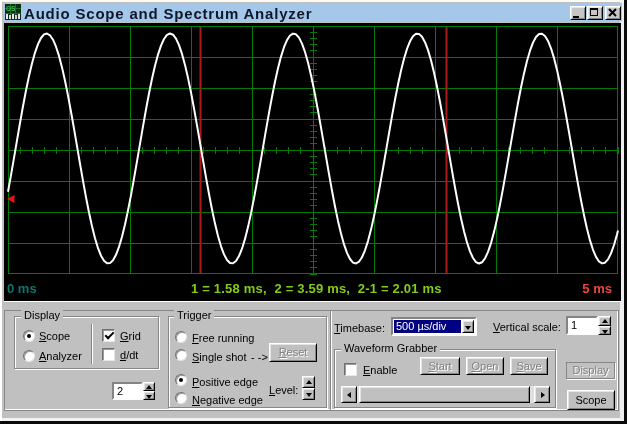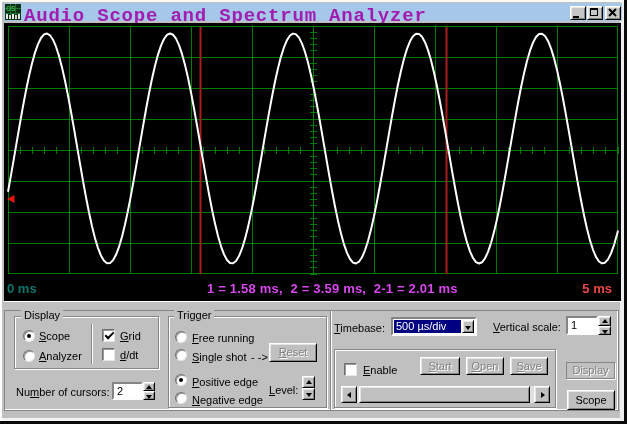--- a/index.html
+++ b/index.html
@@ -5,21 +5,21 @@
 .abs{position:absolute;}
 
 #fr-top{left:0;top:0;width:627px;height:2px;background:#fbfbf6;}
 #fr-left{left:0;top:0;width:2px;height:424px;background:#ffffff;}
 #fr-right-light{right:3px;top:2px;width:4px;height:420px;background:#eeeeee;}
 #fr-right-black{right:0;top:0;width:3px;height:424px;background:#0a0a0a;}
 #fr-bot-light{left:2px;bottom:3px;width:622px;height:3px;background:#f2f2f2;}
 #fr-bot-black{left:0;bottom:0;width:627px;height:3px;background:#0a0a0a;}
 
 #title{left:4px;top:3px;width:618px;height:18px;background:#a4c7ea;}
-#title .txt{left:20px;top:2px;font-size:19px;font-weight:bold;color:#a21caf;letter-spacing:0.8px;font-family:Liberation Mono, monospace;}
+#title .txt{left:20px;top:2px;font-size:15px;font-weight:bold;color:#0f172a;letter-spacing:0.8px;}
 .tbtn{top:3px;width:16px;height:14px;background:#c6c6c6;border:1px solid;border-color:#ffffff #000000 #000000 #ffffff;box-shadow:inset 1px 1px 0 #e8e8e8, inset -1px -1px 0 #848484;box-sizing:border-box;}
 
 #scope{left:4px;top:23px;width:617px;height:278px;background:#000;border-bottom:1px solid #fff;}
 .stxt{font-size:13px;font-weight:bold;white-space:pre;}
 
 #panel{left:0px;top:302px;width:517px;height:117px;}
 #container{left:4px;top:8px;width:615px;height:101px;border:1px solid #868686;box-shadow:inset -1px -1px 0 #ffffff;box-sizing:border-box;}
 .gb{border:1px solid #868686;box-shadow:1px 1px 0 #ffffff, inset 1px 1px 0 #ffffff;box-sizing:border-box;}
 .gbl{font-size:11px;color:#000;background:#c0c0c0;padding:0 3px;line-height:11px;}
 .lbl{font-size:11px;color:#000;white-space:pre;}
@@ -78,40 +78,39 @@
       <path d="M4 3.5 H614 M4 34.5 H614 M4 65.5 H614 M4 96.5 H614 M4 127.5 H614 M4 158.5 H614 M4 189.5 H614 M4 220.5 H614 M4 250.5 H614"></path>
       <path d="M4.0 124 V131 M16.2 124 V131 M28.4 124 V131 M40.6 124 V131 M52.8 124 V131 M65.0 124 V131 M77.2 124 V131 M89.4 124 V131 M101.6 124 V131 M113.8 124 V131 M126.0 124 V131 M138.2 124 V131 M150.4 124 V131 M162.6 124 V131 M174.8 124 V131 M187.0 124 V131 M199.2 124 V131 M211.4 124 V131 M223.6 124 V131 M235.8 124 V131 M248.0 124 V131 M260.2 124 V131 M272.4 124 V131 M284.6 124 V131 M296.8 124 V131 M309.0 124 V131 M321.2 124 V131 M333.4 124 V131 M345.6 124 V131 M357.8 124 V131 M370.0 124 V131 M382.2 124 V131 M394.4 124 V131 M406.6 124 V131 M418.8 124 V131 M431.0 124 V131 M443.2 124 V131 M455.4 124 V131 M467.6 124 V131 M479.8 124 V131 M492.0 124 V131 M504.2 124 V131 M516.4 124 V131 M528.6 124 V131 M540.8 124 V131 M553.0 124 V131 M565.2 124 V131 M577.4 124 V131 M589.6 124 V131 M601.8 124 V131 M614.0 124 V131 M306 3.0 H313 M306 9.2 H313 M306 15.4 H313 M306 21.6 H313 M306 27.8 H313 M306 34.0 H313 M306 40.2 H313 M306 46.4 H313 M306 52.6 H313 M306 58.8 H313 M306 65.0 H313 M306 71.2 H313 M306 77.4 H313 M306 83.6 H313 M306 89.8 H313 M306 96.0 H313 M306 102.2 H313 M306 108.4 H313 M306 114.6 H313 M306 120.8 H313 M306 127.0 H313 M306 133.2 H313 M306 139.4 H313 M306 145.6 H313 M306 151.8 H313 M306 158.0 H313 M306 164.2 H313 M306 170.4 H313 M306 176.6 H313 M306 182.8 H313 M306 189.0 H313 M306 195.2 H313 M306 201.4 H313 M306 207.6 H313 M306 213.8 H313 M306 220.0 H313 M306 226.2 H313 M306 232.4 H313 M306 238.6 H313 M306 244.8 H313 M306 251.0 H313"></path>
     </g>
     <polyline fill="none" stroke="#a81c1c" stroke-width="2" points="196.5,4 196.5,251"></polyline>
     <polyline fill="none" stroke="#a81c1c" stroke-width="2" points="442.5,4 442.5,251"></polyline>
     <polyline id="wave" fill="none" stroke="#ffffff" stroke-width="2" stroke-linejoin="round" points="4,168.8 7,152.1 10,134.8 13,117.3 16,100.0 19,83.3 22,67.5 25,53.1 28,40.4 31,29.6 34,21.1 37,15.0 40,11.4 43,10.5 46,12.3 49,16.7 52,23.7 55,32.9 58,44.4 61,57.7 64,72.6 67,88.7 70,105.7 73,123.2 76,140.7 79,157.8 82,174.2 85,189.5 88,203.2 91,215.2 94,225.1 97,232.7 100,237.8 103,240.2 106,240.1 109,237.2 112,231.8 115,223.9 118,213.7 121,201.5 124,187.5 127,172.1 130,155.5 133,138.3 136,120.8 139,103.4 142,86.5 145,70.5 148,55.8 151,42.7 154,31.6 157,22.6 160,16.0 163,11.9 166,10.5 169,11.7 172,15.6 175,22.1 178,30.9 181,41.9 184,54.9 187,69.5 190,85.4 193,102.3 196,119.7 199,137.2 202,154.4 205,171.0 208,186.5 211,200.6 214,213.0 217,223.3 220,231.4 223,237.0 226,240.0 229,240.3 232,238.0 235,233.1 238,225.7 241,215.9 244,204.1 247,190.4 250,175.2 253,158.9 256,141.8 259,124.3 262,106.9 265,89.9 268,73.7 271,58.7 274,45.2 277,33.6 280,24.2 283,17.1 286,12.5 289,10.6 292,11.3 295,14.6 298,20.6 301,29.0 304,39.6 307,52.2 310,66.5 313,82.2 316,98.9 319,116.2 322,133.7 325,151.0 328,167.7 331,183.5 334,197.9 337,210.6 340,221.4 343,229.9 346,236.0 349,239.6 352,240.5 355,238.7 358,234.3 361,227.3 364,218.1 367,206.6 370,193.3 373,178.4 376,162.3 379,145.3 382,127.8 385,110.3 388,93.2 391,76.8 394,61.5 397,47.8 400,35.8 403,25.9 406,18.3 409,13.2 412,10.8 415,10.9 418,13.8 421,19.2 424,27.1 427,37.3 430,49.5 433,63.5 436,78.9 439,95.5 442,112.7 445,130.2 448,147.6 451,164.5 454,180.5 457,195.2 460,208.3 463,219.4 466,228.4 469,235.0 472,239.1 475,240.5 478,239.3 481,235.4 484,228.9 487,220.1 490,209.1 493,196.1 496,181.5 499,165.6 502,148.7 505,131.3 508,113.8 511,96.6 514,80.0 517,64.5 520,50.4 523,38.0 526,27.7 529,19.6 532,14.0 535,11.0 538,10.7 541,13.0 544,17.9 547,25.3 550,35.1 553,46.9 556,60.6 559,75.8 562,92.1 565,109.2 568,126.7 571,144.1 574,161.1 577,177.3 580,192.3 583,205.8 586,217.4 589,226.8 592,233.9 595,238.5 598,240.4 601,239.7 604,236.4 607,230.4 610,222.0 613,211.4 614,207.4"></polyline>
     <polygon points="3,176 10.5,172 10.5,180" fill="#e81414"></polygon>
   </svg>
   <div class="abs stxt" style="left:3px;top:258px;color:#0f766e;">0 ms</div>
   <div class="abs stxt" style="right:9px;top:258px;color:#ef4444;">5 ms</div>
-  <div class="abs stxt" style="left:203px;top:258px;color:#d946ef;letter-spacing:0.2px;">1 = 1.58 ms,  2 = 3.59 ms,  2-1 = 2.01 ms</div>
+  <div class="abs stxt" style="left:187px;top:258px;color:#84cc16;letter-spacing:0.2px;">1 = 1.58 ms,  2 = 3.59 ms,  2-1 = 2.01 ms</div>
 </div>
 
 <div class="abs" id="panel">
   <div class="abs" id="container"></div>
 
   <div class="abs gb" style="left:14px;top:14px;width:145px;height:53px;"></div>
   <div class="abs gbl" style="left:21px;top:8px;">Display</div>
   <div class="abs radio sel" style="left:23px;top:28px;"></div>
   <div class="abs lbl" style="left:39px;top:28px;"><u>S</u>cope</div>
   <div class="abs radio" style="left:23px;top:48px;"></div>
   <div class="abs lbl" style="left:39px;top:48px;"><u>A</u>nalyzer</div>
   <div class="abs groove-v" style="left:91px;top:22px;height:40px;"></div>
   <div class="abs cb" style="left:102px;top:27px;">
       <div class="abs chk"></div>
     </div>
   <div class="abs lbl" style="left:120px;top:28px;"><u>G</u>rid</div>
   <div class="abs cb" style="left:102px;top:46px;"></div>
   <div class="abs lbl" style="left:120px;top:47px;"><u>d</u>/dt</div>
-  <div class="abs lbl" style="left:16px;top:84px;">Nu<u>m</u>ber of cursors:</div>
   <div class="abs sunken" style="left:112px;top:80px;width:31px;height:18px;">
       <div class="abs" style="left:3px;top:1px;font-size:11px;">2</div>
     </div>
   <div class="abs" style="left:143px;top:80px;">
     <div class="abs spinbtn" style="left:0;top:0;width:12px;height:9px;">
         <div class="abs tri-up" style="left:2px;top:2px;"></div>
       </div>
     <div class="abs spinbtn" style="left:0;top:9px;width:12px;height:9px;">
         <div class="abs tri-dn" style="left:2px;top:3px;"></div>
       </div>
@@ -156,20 +155,21 @@
   <div class="abs" style="left:598px;top:14px;">
     <div class="abs spinbtn" style="left:0;top:0;width:13px;height:10px;">
         <div class="abs tri-up" style="left:3px;top:2px;"></div>
       </div>
     <div class="abs spinbtn" style="left:0;top:10px;width:13px;height:9px;">
         <div class="abs tri-dn" style="left:3px;top:3px;"></div>
       </div>
   </div>
 
   <div class="abs gb" style="left:334px;top:47px;width:222px;height:59px;"></div>
+  <div class="abs gbl" style="left:341px;top:41px;">Waveform Grabber</div>
   <div class="abs cb" style="left:344px;top:61px;"></div>
   <div class="abs lbl" style="left:363px;top:62px;"><u>E</u>nable</div>
   <div class="abs btn dis" style="left:420px;top:55px;width:40px;height:18px;line-height:16px;"><u>S</u>tart</div>
   <div class="abs btn dis" style="left:466px;top:55px;width:38px;height:18px;line-height:16px;"><u>O</u>pen</div>
   <div class="abs btn dis" style="left:510px;top:55px;width:38px;height:18px;line-height:16px;"><u>S</u>ave</div>
 
   <div class="abs" style="left:341px;top:84px;width:209px;height:17px;background:#dfdfdf;">
     <div class="abs spinbtn" style="left:0;top:0;width:16px;height:17px;">
         <div class="abs tri-l" style="left:5px;top:5px;"></div>
       </div>

